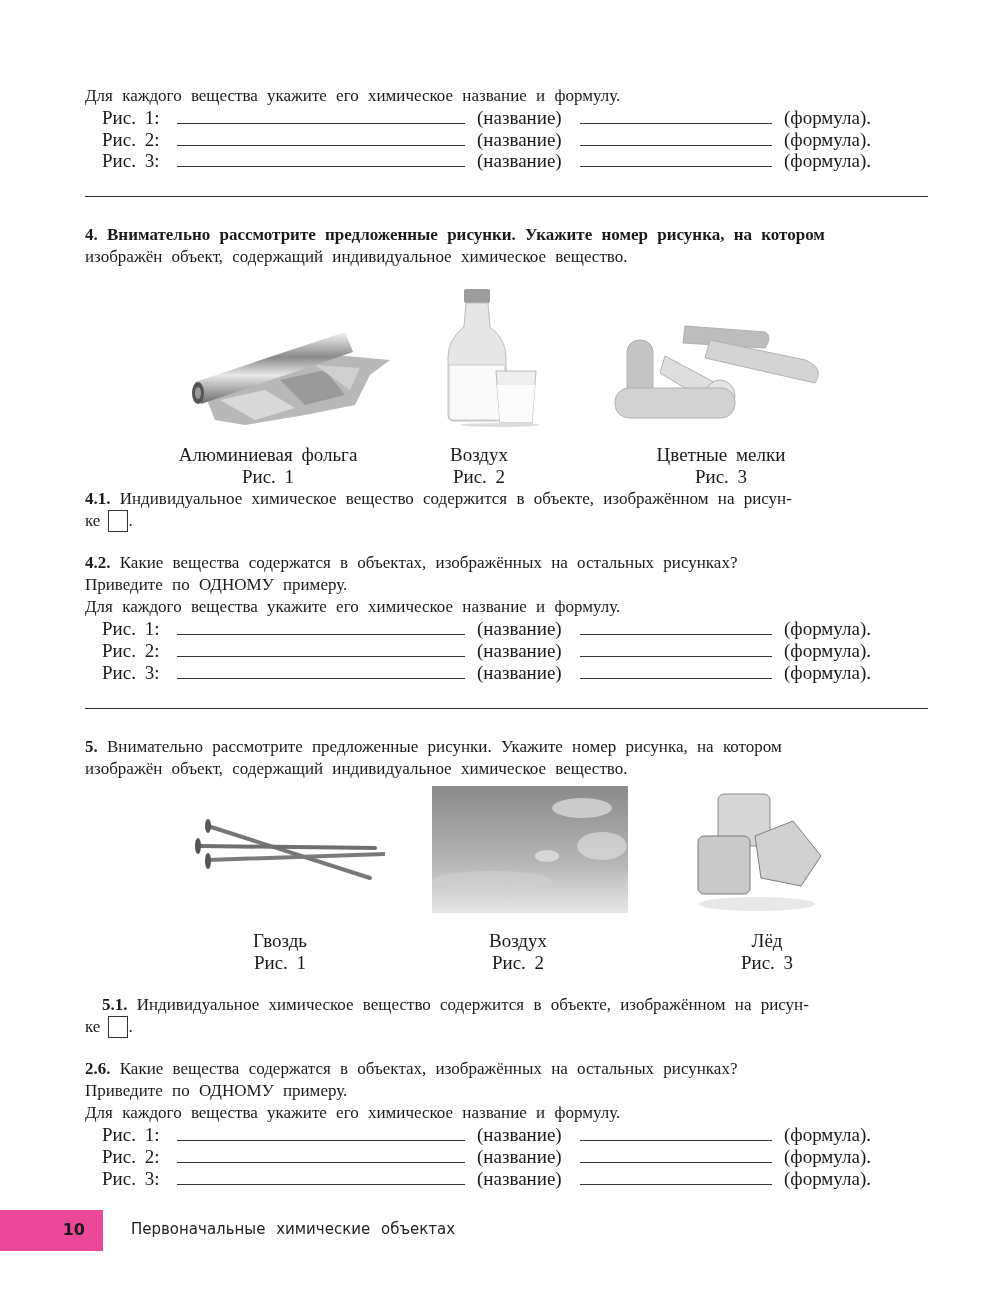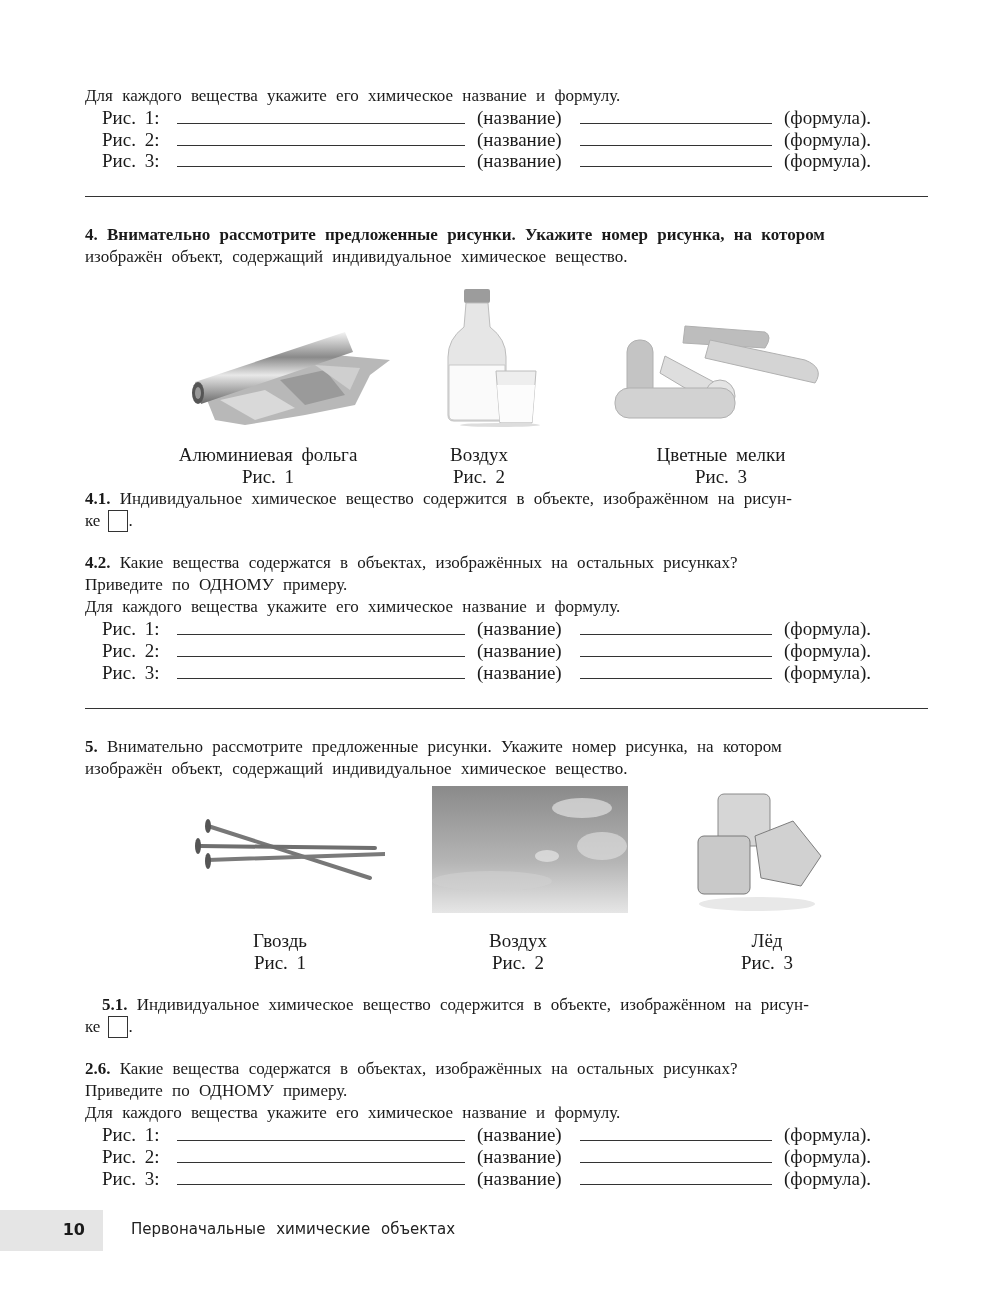--- a/index.html
+++ b/index.html
@@ -10,21 +10,21 @@
     .justify-line { display: flex; justify-content: space-between; width: 843px; }
     .row { position: absolute; left: 102px; height: 22px; font-size: 19px; line-height: 22px; width: 780px; }
     .row .lbl { position: absolute; left: 0; word-spacing: 4px; }
     .row .blank1 { position: absolute; left: 75px; width: 288px; top: 16px; border-bottom: 1.2px solid #333; }
     .row .nm { position: absolute; left: 375px; text-align: center; }
     .row .blank2 { position: absolute; left: 478px; width: 192px; top: 16px; border-bottom: 1.2px solid #333; }
     .row .fm { position: absolute; left: 682px; }
     .divider { position: absolute; left: 85px; width: 843px; border-top: 1.5px solid #333; height: 0; }
     .caption { position: absolute; text-align: center; font-size: 19px; line-height: 22px; width: 220px; word-spacing: 4px; }
     .answer-box { display: inline-block; width: 20px; height: 22px; border: 1.2px solid #333; vertical-align: -6px; margin-left: 8px; box-sizing: border-box; }
-    .footer-band { position: absolute; left: 0; top: 1210px; width: 103px; height: 41px; background: #e5e5e5; }
+    .footer-band { position: absolute; left: 0; top: 1210px; width: 103px; height: 41px; background: #ec4899; }
     .page-num { position: absolute; right: 18px; top: 10px; font-family: "DejaVu Sans", sans-serif; font-weight: bold; font-size: 16px; }
     .footer-title { position: absolute; left: 131px; top: 1220px; font-family: "DejaVu Sans", sans-serif; font-size: 15px; word-spacing: 6px; color: #222; }
     svg { position: absolute; }
   </style>
 </head>
 <body>
 
 <div class="abs line" style="left:85px; top:85px;">Для каждого вещества укажите его химическое название и формулу.</div>
 
 <div class="row" style="top:107px;">

